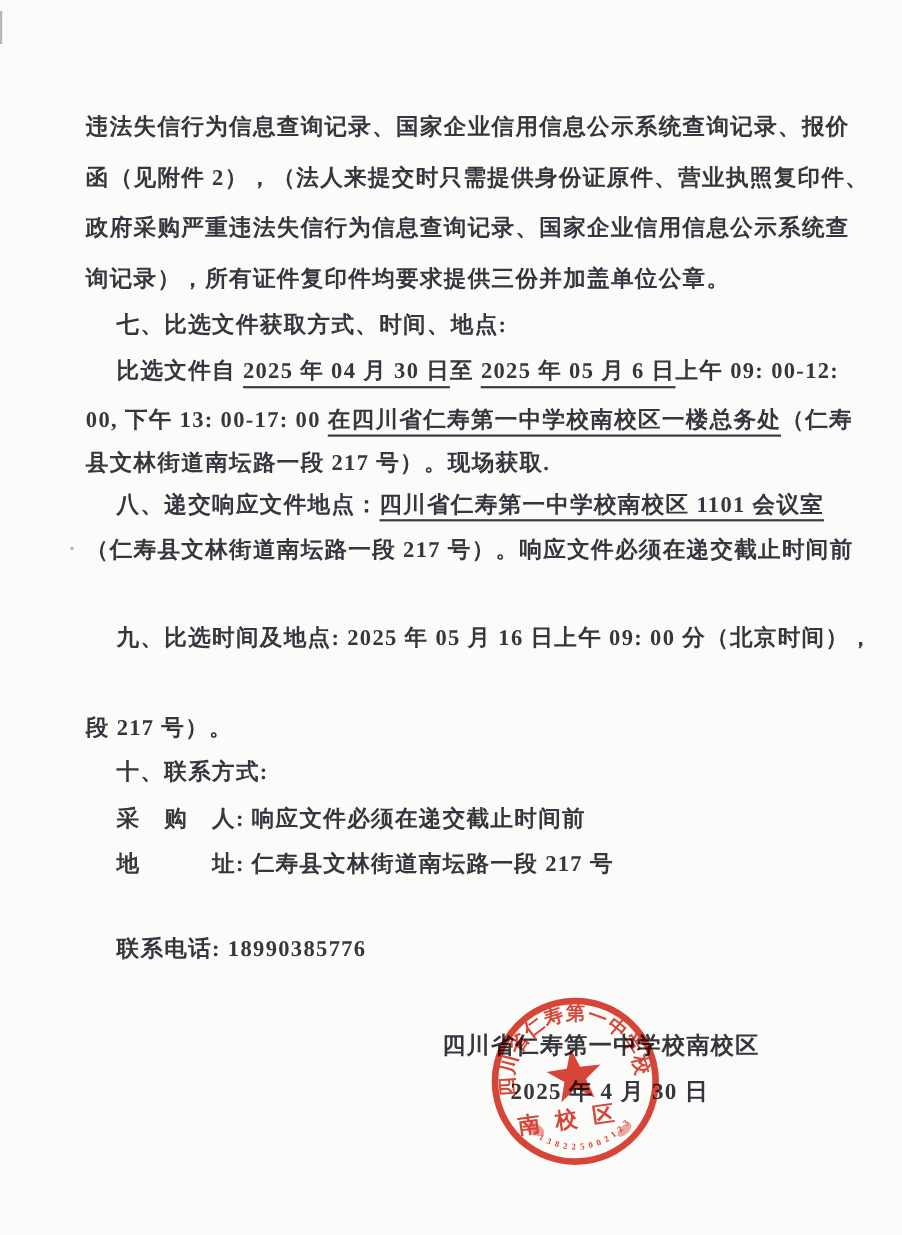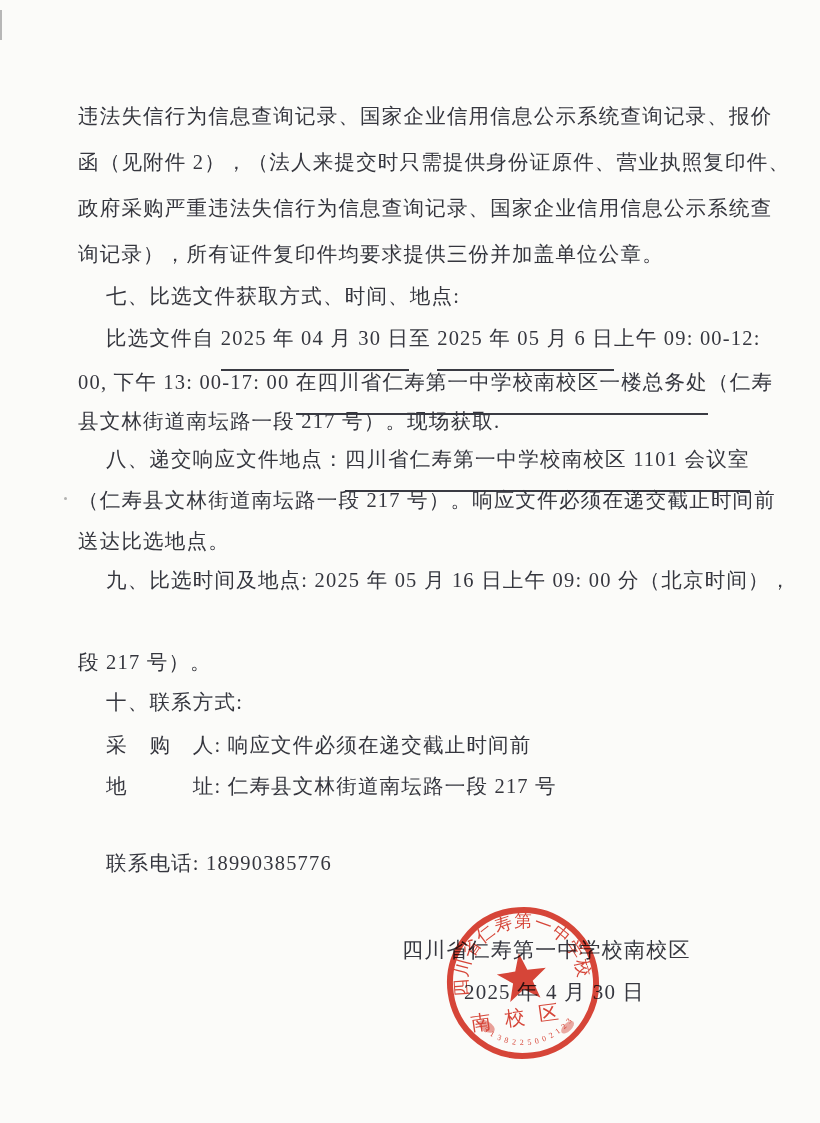--- a/index.html
+++ b/index.html
@@ -1,28 +1,29 @@
 <!DOCTYPE html>
 <html><head>
 <meta charset="utf-8">
 <style>
   html,body{margin:0;padding:0;background:#ffffff;}
   .page{
     position:relative;width:820px;height:1123px;overflow:hidden;
     background:#fbfbf9;
     font-family:"Liberation Serif","DejaVu Serif",serif;
+    font-weight:bold;
   }
   .line{
     position:absolute;
     font-size:20.5px;line-height:30px;letter-spacing:1.2px;
     color:#35363e;white-space:pre;
   }
   .line .u{
     border-bottom:2px solid #3a3b43;
-    padding-bottom:20px;
+    padding-bottom:2px;
     text-align:right;
   }
   .sig{
     position:absolute;font-size:21px;letter-spacing:1.2px;color:#35363e;white-space:pre;
   }
   .seal{
     position:absolute;left:433px;top:893px;width:180px;height:180px;
     mix-blend-mode:multiply;opacity:0.93;
   }
   .seal text{font-family:"Liberation Serif","DejaVu Serif",serif;}
@@ -48,21 +49,20 @@
   <div class="line" style="left:78px;top:193px"><span>政府采购严重违法失信行为信息查询记录、国家企业信用信息公示系统查</span></div>
   <div class="line" style="left:78px;top:239px"><span>询记录），所有证件复印件均要求提供三份并加盖单位公章。</span></div>
 
   <div class="line" style="left:106px;top:281px"><span>七、比选文件获取方式、时间、地点:</span></div>
   <div class="line" style="left:106px;top:323px"><span>比选文件自 </span><span class="u">2025 年 04 月 30 日</span><span>至 </span><span class="u">2025 年 05 月 6 日</span><span>上午 09: 00-12:</span></div>
   <div class="line" style="left:78px;top:367px"><span>00, 下午 13: 00-17: 00 </span><span class="u">在四川省仁寿第一中学校南校区一楼总务处</span><span>（仁寿</span></div>
   <div class="line" style="left:78px;top:406px"><span>县文林街道南坛路一段 217 号）。现场获取.</span></div>
 
   <div class="line" style="left:106px;top:444px"><span>八、递交响应文件地点：</span><span class="u">四川省仁寿第一中学校南校区 1101 会议室</span></div>
   <div class="line" style="left:78px;top:485px"><span>（仁寿县文林街道南坛路一段 217 号）。响应文件必须在递交截止时间前</span></div>
-  <div class="line" style="left:78px;top:526px"><span>送达比选地点。</span></div>
 
   <div class="line" style="left:106px;top:565px"><span>九、比选时间及地点: 2025 年 05 月 16 日上午 09: 00 分（北京时间），</span></div>
   <div class="line" style="left:78px;top:647px"><span>段 217 号）。</span></div>
 
   <div class="line" style="left:106px;top:687px"><span>十、联系方式:</span></div>
   <div class="line" style="left:106px;top:730px"><span>采　购　人: 响应文件必须在递交截止时间前</span></div>
   <div class="line" style="left:106px;top:771px"><span>地　　　址: 仁寿县文林街道南坛路一段 217 号</span></div>
   <div class="line" style="left:106px;top:848px"><span>联系电话: 18990385776</span></div>
 
   <div class="sig" style="left:402px;top:936px">四川省仁寿第一中学校南校区</div>

